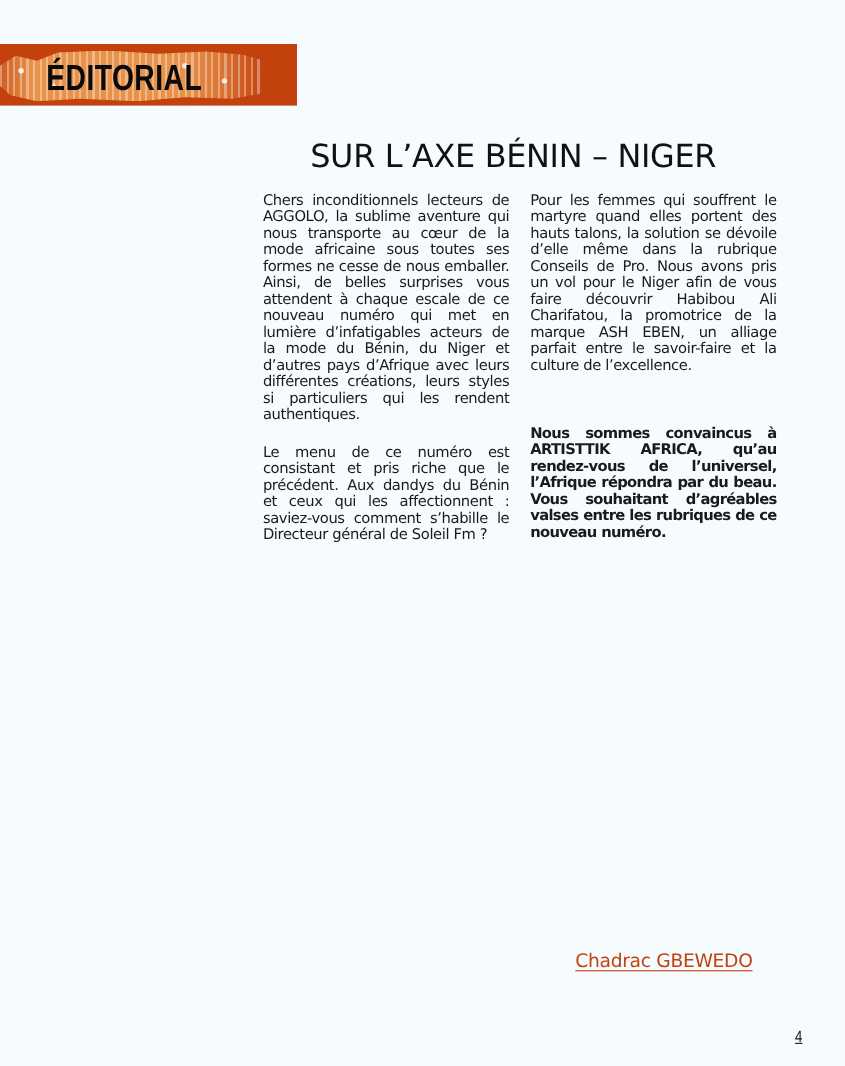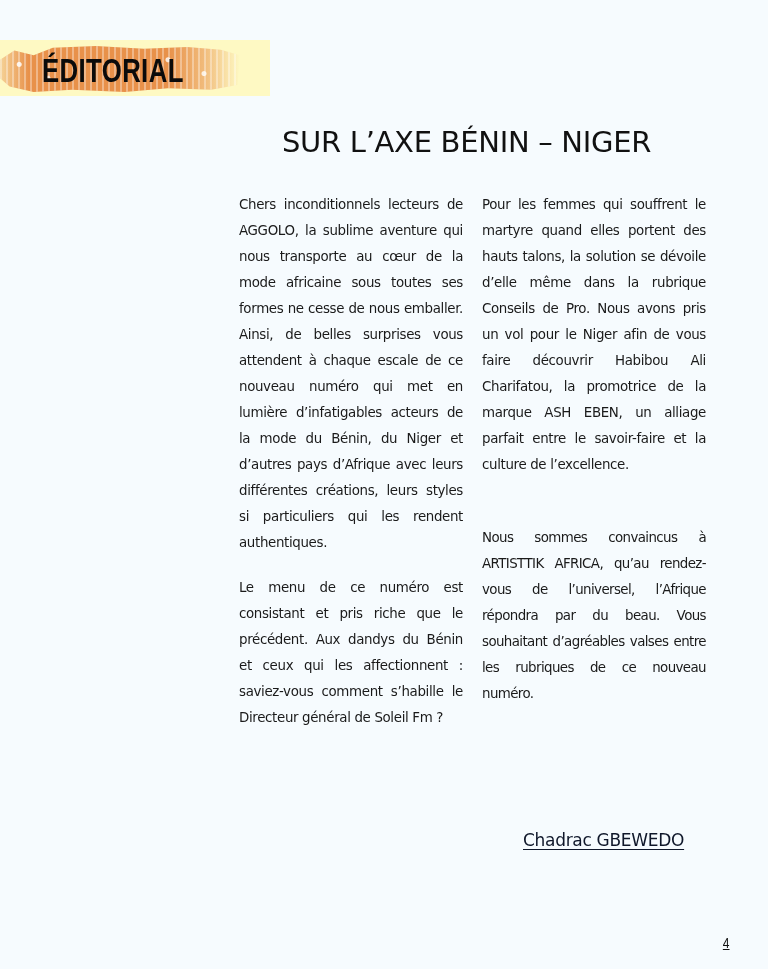--- a/index.html
+++ b/index.html
@@ -6,21 +6,21 @@
     body {
       width: 768px; height: 969px;
       background: #f6fbfe;
       position: relative;
       overflow: hidden;
       font-family: "DejaVu Sans", sans-serif;
       color: #111;
     }
     .banner {
       position: absolute; left: 0; top: 40px; width: 270px; height: 56px;
-      background: #fef9c3;
+      background: #c2410c;
     }
     .banner-band {
       position: absolute; left: 0; top: 6px; width: 240px; height: 46px;
       background:
         radial-gradient(circle at 8% 40%, rgba(255,255,255,0.85) 0 2px, transparent 3px),
         radial-gradient(circle at 20% 70%, rgba(255,255,255,0.7) 0 2px, transparent 3px),
         radial-gradient(circle at 70% 30%, rgba(255,255,255,0.8) 0 2px, transparent 3px),
         radial-gradient(circle at 85% 60%, rgba(255,255,255,0.8) 0 2px, transparent 3px),
         repeating-linear-gradient(90deg, rgba(255,255,255,0.35) 0 2px, transparent 2px 6px),
         linear-gradient(90deg, rgba(230,140,70,0.35) 0%, #e8914a 12%, #e8914a 70%, rgba(232,145,74,0.6) 85%, rgba(232,145,74,0) 100%);
@@ -37,37 +37,37 @@
     }
     .headline {
       position: absolute; left: 282px; top: 120px; width: 400px;
       font-family: "DejaVu Sans", sans-serif;
       font-size: 29px; line-height: 44px;
       color: #111;
       letter-spacing: -0.3px;
       white-space: nowrap;
     }
     .col {
-      position: absolute; top: 192px; width: 224px;
+      position: absolute; top: 175px; width: 224px;
       font-family: "DejaVu Sans", sans-serif;
-      font-size: 13.4px; line-height: 26px;
+      font-size: 13.4px; line-height: 15px;
       text-align: justify; color: #1a1a1a;
       letter-spacing: -0.35px;
     }
     .col p { margin: 0 0 19.2px 0; }
     .col p.tight { margin-bottom: 0; }
     .col-left { left: 239px; }
     .col-right { left: 482px; }
-    .col-right p.strong { font-weight: normal; letter-spacing: -0.6px; margin-top: 47px; }
+    .col-right p.strong { font-weight: bold; letter-spacing: -0.6px; margin-top: 47px; }
     .signature {
-      position: absolute; left: 523px; top: 828px;
+      position: absolute; left: 523px; top: 862px;
       font-family: "DejaVu Sans", sans-serif;
       font-size: 17px; line-height: 24px;
       text-decoration: underline; text-underline-offset: 3px;
-      color: #0f172a;
+      color: #c2410c;
       letter-spacing: -0.3px;
     }
     .page-number {
       position: absolute; left: 722px; top: 933px;
       font-family: "Liberation Sans", sans-serif;
       font-size: 15px; line-height: 20px;
       text-decoration: underline;
       transform: scaleX(0.8);
       color: #111;
     }

